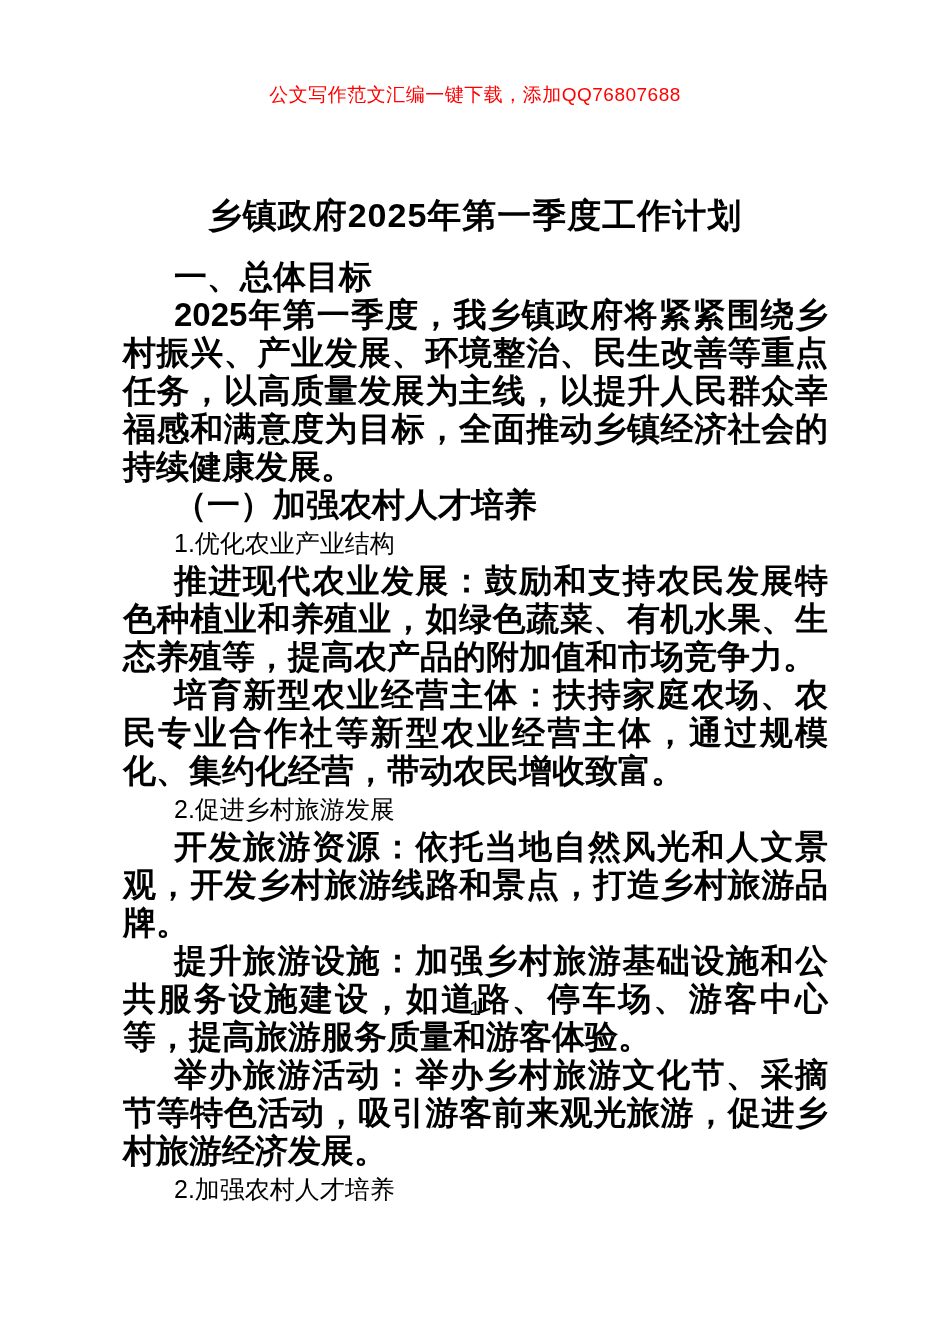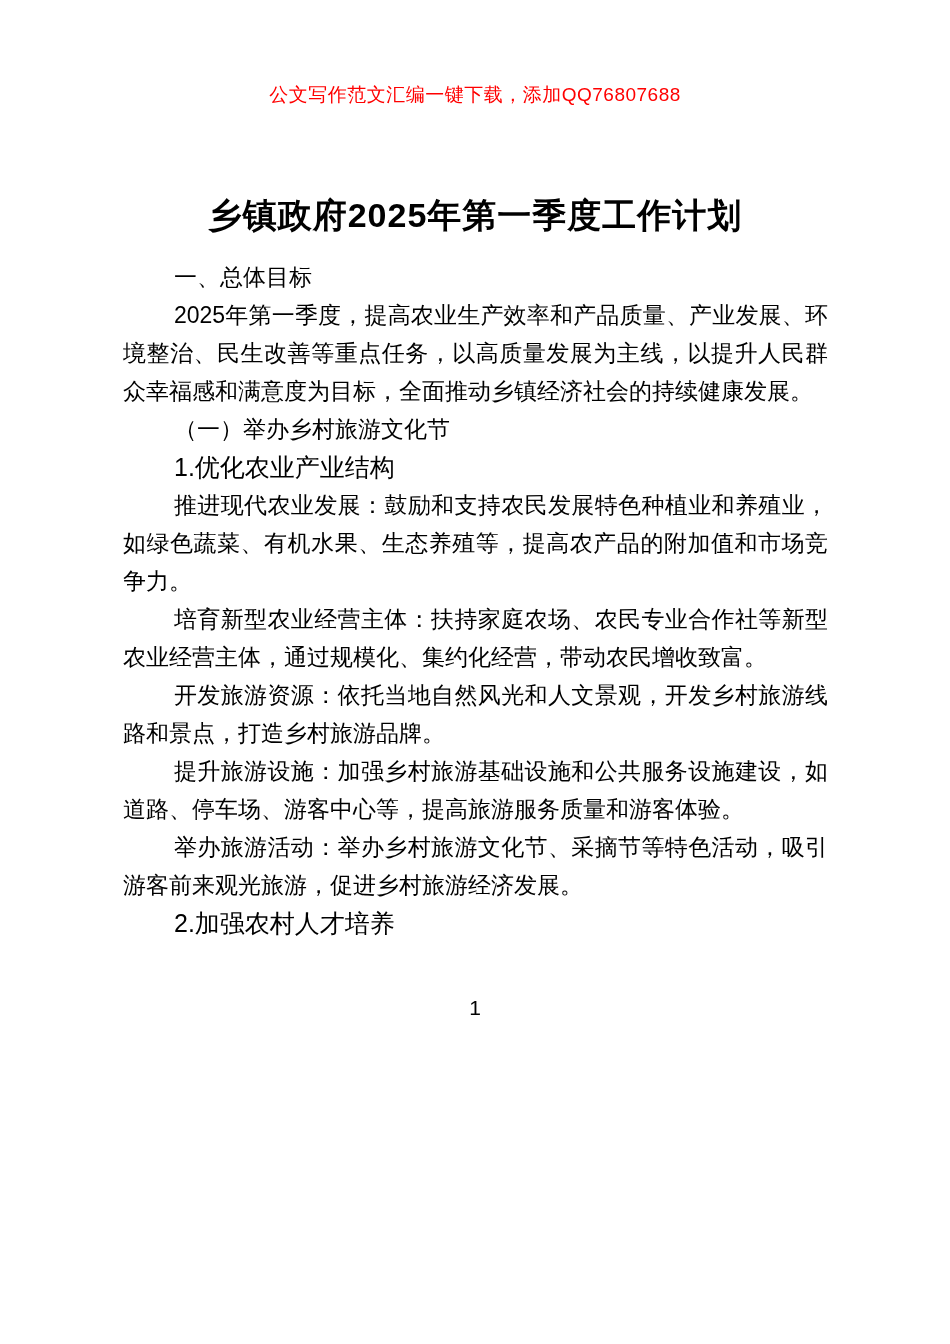--- a/index.html
+++ b/index.html
@@ -45,26 +45,26 @@
     font-size: 34px;
     letter-spacing: 1px;
   }
   .content {
     position: absolute;
     top: 258px;
     left: 123px;
     width: 705px;
   }
   .para {
-    font-size: 23px;
+    font-size: 33px;
     line-height: 38px;
     text-align: justify;
     margin: 0;
     font-family: "Liberation Sans", "DejaVu Sans", sans-serif;
-    font-weight: normal;
+    font-weight: bold;
     text-indent: 51px;
   }
   .para.bold {
     font-weight: normal;
     font-size: 25px;
   }
   .footer-num {
     position: absolute;
     bottom: 92px;
     left: 0;
@@ -78,25 +78,26 @@
 <body>
 
 <div class="page">
 
   <div class="watermark">公文写作范文汇编一键下载，添加QQ76807688</div>
 
   <h1 class="doc-title">乡镇政府2025年第一季度工作计划</h1>
 
   <div class="content">
     <p class="para">一、总体目标</p>
-    <p class="para">2025年第一季度，提高农业生产效率和产品质量、产业发展、环境整治、民生改善等重点任务，以高质量发展为主线，以提升人民群众幸福感和满意度为目标，全面推动乡镇经济社会的持续健康发展。</p>
-    <p class="para">（一）举办乡村旅游文化节</p>
+    <p class="para">2025年第一季度，我乡镇政府将紧紧围绕乡村振兴、产业发展、环境整治、民生改善等重点任务，以高质量发展为主线，以提升人民群众幸福感和满意度为目标，全面推动乡镇经济社会的持续健康发展。</p>
+    <p class="para">（一）加强农村人才培养</p>
     <p class="para bold">1.优化农业产业结构</p>
     <p class="para">推进现代农业发展：鼓励和支持农民发展特色种植业和养殖业，如绿色蔬菜、有机水果、生态养殖等，提高农产品的附加值和市场竞争力。</p>
     <p class="para">培育新型农业经营主体：扶持家庭农场、农民专业合作社等新型农业经营主体，通过规模化、集约化经营，带动农民增收致富。</p>
+    <p class="para bold">2.促进乡村旅游发展</p>
     <p class="para">开发旅游资源：依托当地自然风光和人文景观，开发乡村旅游线路和景点，打造乡村旅游品牌。</p>
     <p class="para">提升旅游设施：加强乡村旅游基础设施和公共服务设施建设，如道路、停车场、游客中心等，提高旅游服务质量和游客体验。</p>
     <p class="para">举办旅游活动：举办乡村旅游文化节、采摘节等特色活动，吸引游客前来观光旅游，促进乡村旅游经济发展。</p>
     <p class="para bold">2.加强农村人才培养</p>
   </div>
 
   <div class="footer-num">1</div>
 
 </div>
 

